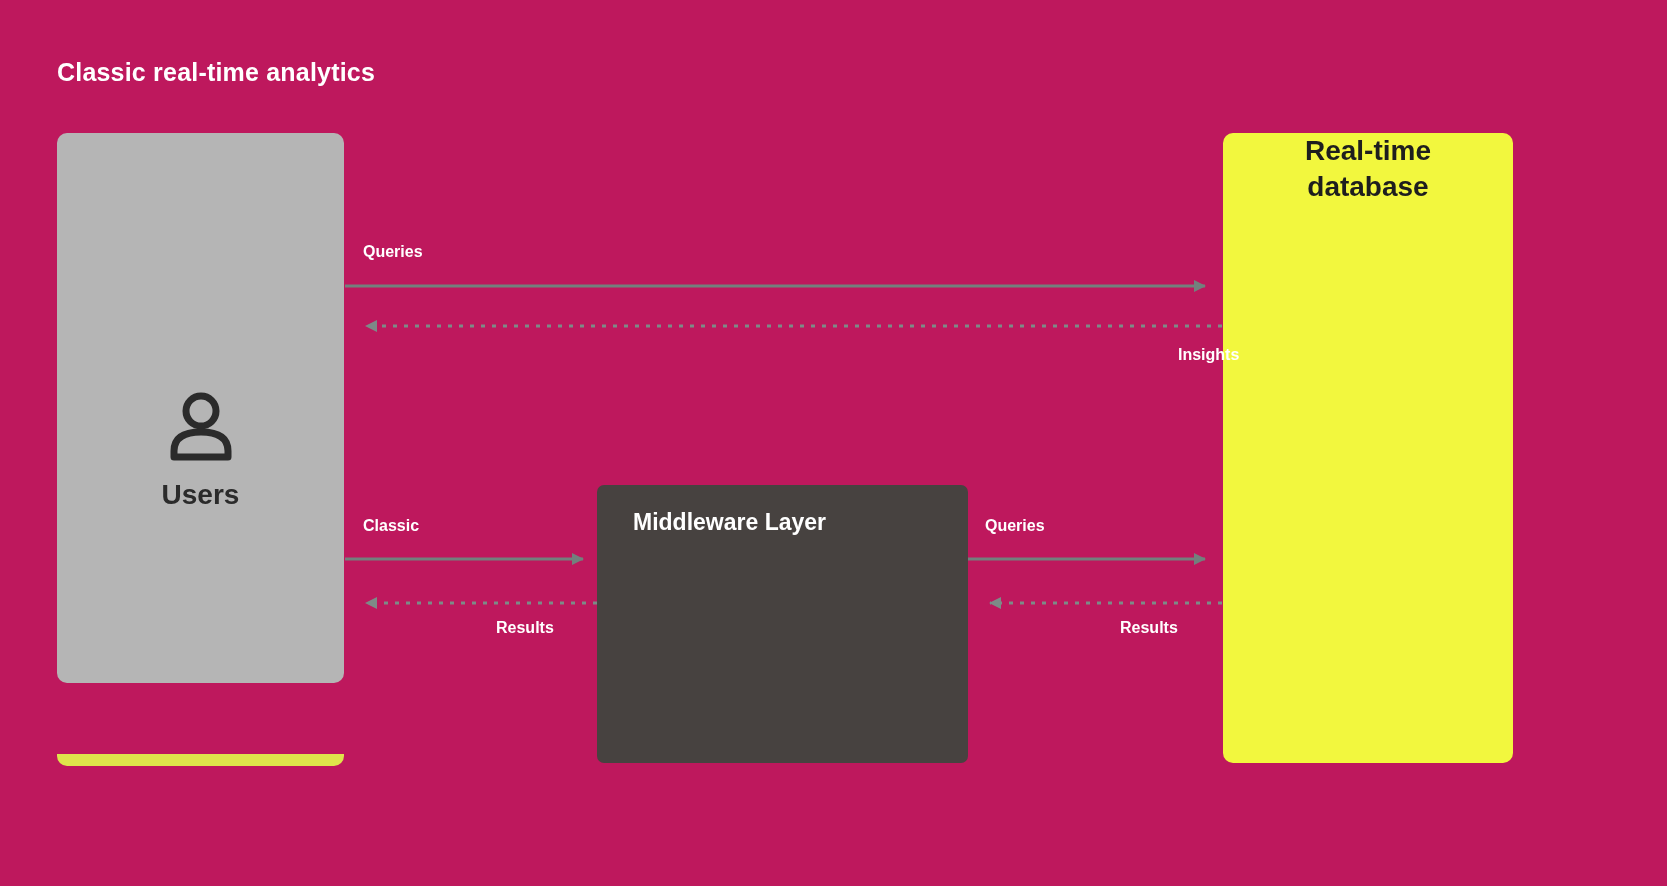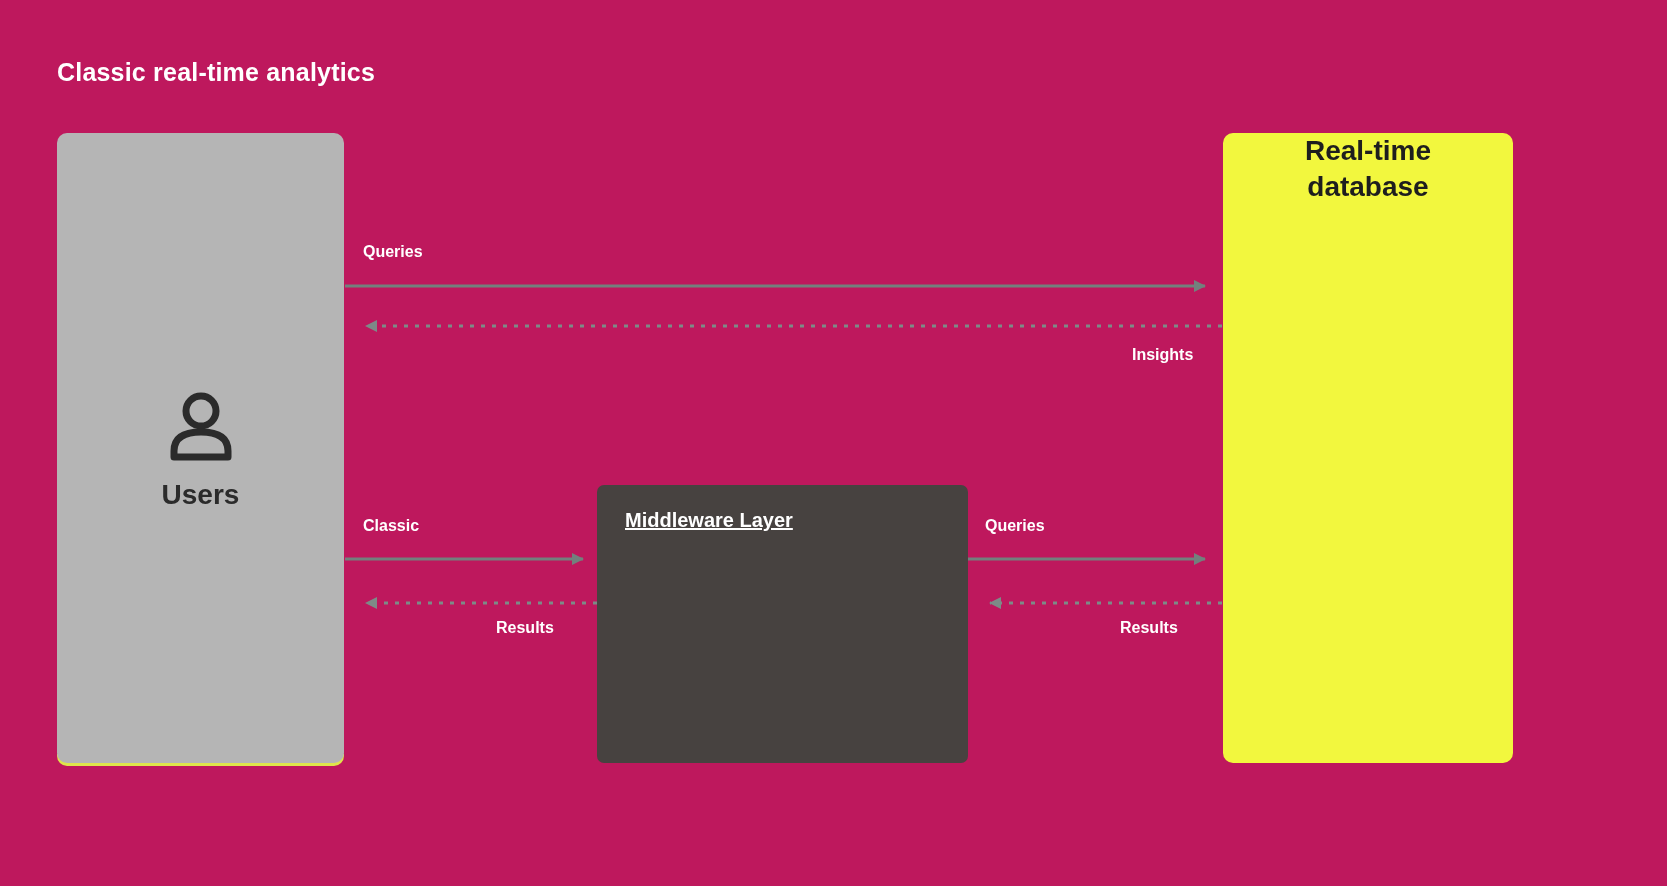--- a/index.html
+++ b/index.html
@@ -26,21 +26,21 @@
   }
   .node {
     position: absolute;
     border-radius: 10px;
     box-sizing: border-box;
   }
   .users-box {
     left: 57px;
     top: 133px;
     width: 287px;
-    height: 630px;
+    height: 550px;
     background: #b5b5b5;
     z-index: 2;
   }
   .users-accent {
     position: absolute;
     left: 57px;
     top: 754px;
     width: 287px;
     height: 12px;
     background: #dfe54b;
@@ -86,46 +86,45 @@
     left: 597px;
     top: 485px;
     width: 371px;
     height: 278px;
     background: #474240;
     border-radius: 7px;
     z-index: 2;
   }
   .middleware-label {
     position: absolute;
-    left: 28px;
+    left: 36px;
     top: 24px;
-    font-size: 20px;
+    font-size: 23px;
     font-weight: 700;
     color: #ffffff;
-    text-decoration: underline;
   }
   .arrow-layer {
     position: absolute;
     left: 0;
     top: 0;
     width: 1667px;
     height: 886px;
     z-index: 1;
     pointer-events: none;
   }
   .arrow-label {
     position: absolute;
     font-size: 16px;
     font-weight: 700;
     color: #ffffff;
     z-index: 3;
     white-space: nowrap;
   }
   .lbl-queries-top  { left: 363px;  top: 243px; }
-  .lbl-insights     { left: 1132px; top: 346px; }
+  .lbl-insights     { left: 1178px; top: 346px; }
   .lbl-requests     { left: 363px;  top: 517px; }
   .lbl-results-left { left: 496px;  top: 619px; }
   .lbl-queries-mid  { left: 985px;  top: 517px; }
   .lbl-results-right{ left: 1120px; top: 619px; }
 </style>
 </head>
 <body>
 
 <div class="canvas">
 

